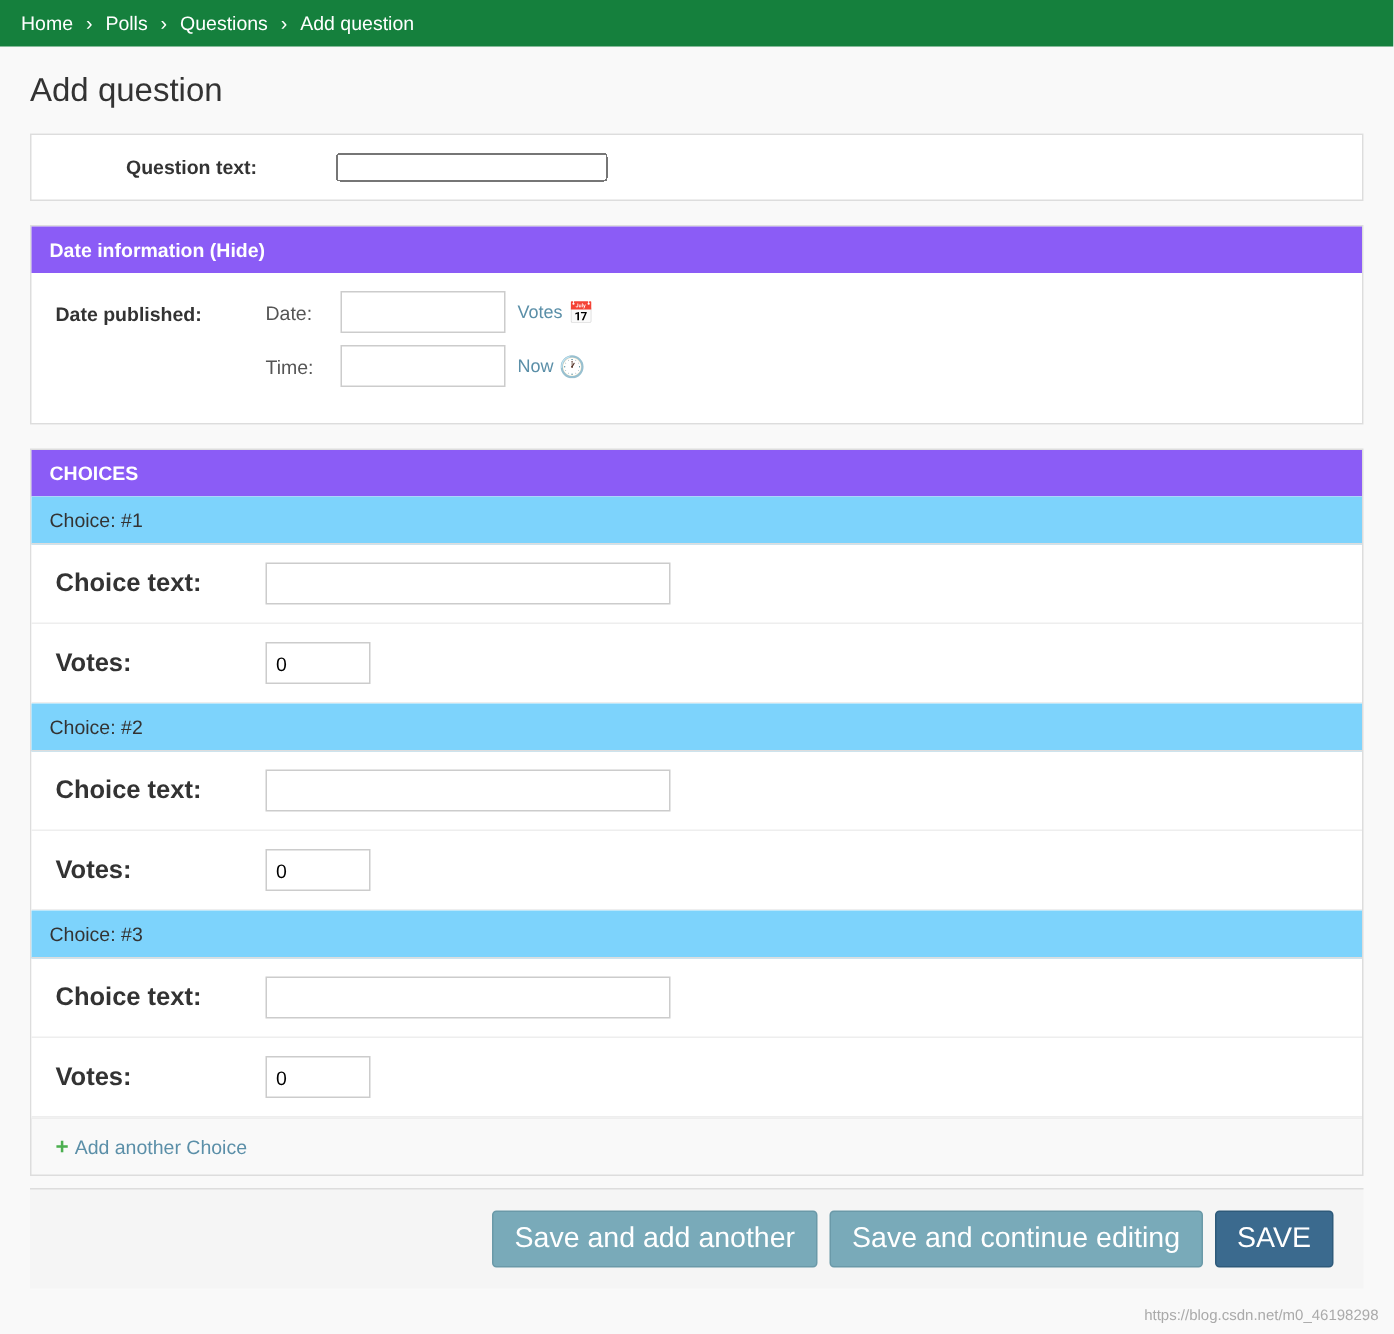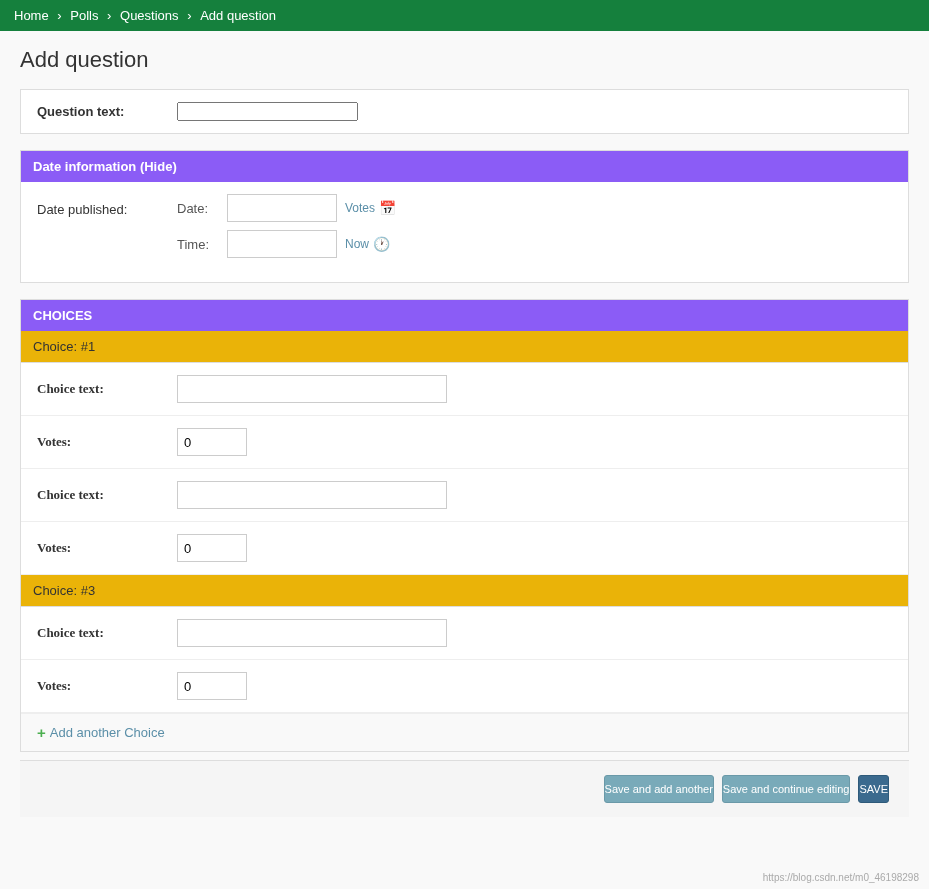--- a/index.html
+++ b/index.html
@@ -31,22 +31,21 @@
     .form-row {
       display: flex;
       align-items: center;
       padding: 12px 16px;
       border-bottom: 1px solid #eee;
     }
 
     .form-row label {
       font-weight: bold;
       min-width: 140px;
-      font-size: 13px;
-      font-family: Liberation Serif, serif;
+      font-size: 17px;
     }
 
     .form-row input[type="text"] {
       border: 1px solid #ccc;
       padding: 4px 6px;
       font-size: 13px;
       width: 270px;
       height: 28px;
     }
 
@@ -102,41 +101,41 @@
       font-size: 12px;
       margin-right: 4px;
     }
 
     .date-icon {
       font-size: 14px;
       color: #5b8fa8;
     }
 
     .date-published-label {
-      font-weight: normal;
+      font-weight: bold;
       min-width: 140px;
       font-size: 13px;
       align-self: flex-start;
       padding-top: 8px;
     }
 
     .date-published-row {
       display: flex;
       align-items: flex-start;
       padding: 12px 16px 16px 16px;
     }
 
     
     .choices-section {
       border: 1px solid #ddd;
       margin-bottom: 7px;
     }
 
     .choice-header {
-      background: #eab308;
+      background: #7dd3fc;
       padding: 8px 12px;
       font-size: 13px;
       font-weight: normal;
       color: #333;
       border-bottom: 1px solid #ddd;
     }
 
     .choice-block {
       background: #fff;
     }
@@ -167,22 +166,22 @@
       border-top: 1px solid #ddd;
       padding: 14px 20px;
       display: flex;
       justify-content: flex-end;
       align-items: center;
       gap: 8px;
       margin-top: 8px;
     }
 
     .btn {
-      padding: 7px 0;
-      font-size: 11px;
+      padding: 7px 14px;
+      font-size: 19px;
       border: 1px solid transparent;
       cursor: pointer;
       border-radius: 3px;
       text-align: center;
     }
 
     .btn-secondary {
       background: #79aab9;
       color: #fff;
       border-color: #6a99a8;
@@ -211,20 +210,21 @@
 
     .question-text-row label {
       font-weight: bold;
       min-width: 140px;
     }
 
     .outer-wrap {
       border: 1px solid #ddd;
       background: #fff;
       margin-bottom: 16px;
+      padding-left: 47px;
     }
   </style>
 </head>
 <body>
 
 <div class="breadcrumb-bar">
   <a href="#">Home</a>
   <span class="separator"> › </span>
   <a href="#">Polls</a>
   <span class="separator"> › </span>
@@ -274,20 +274,21 @@
         <label>Choice text:</label>
         <input type="text" style="">
       </div>
       <div class="form-row">
         <label>Votes:</label>
         <input type="number" value="0" style="">
       </div>
     </div>
 
     <div class="choice-block">
+      <div class="choice-header">Choice: #2</div>
       <div class="form-row">
         <label>Choice text:</label>
         <input type="text" style="">
       </div>
       <div class="form-row">
         <label>Votes:</label>
         <input type="number" value="0" style="">
       </div>
     </div>
 

